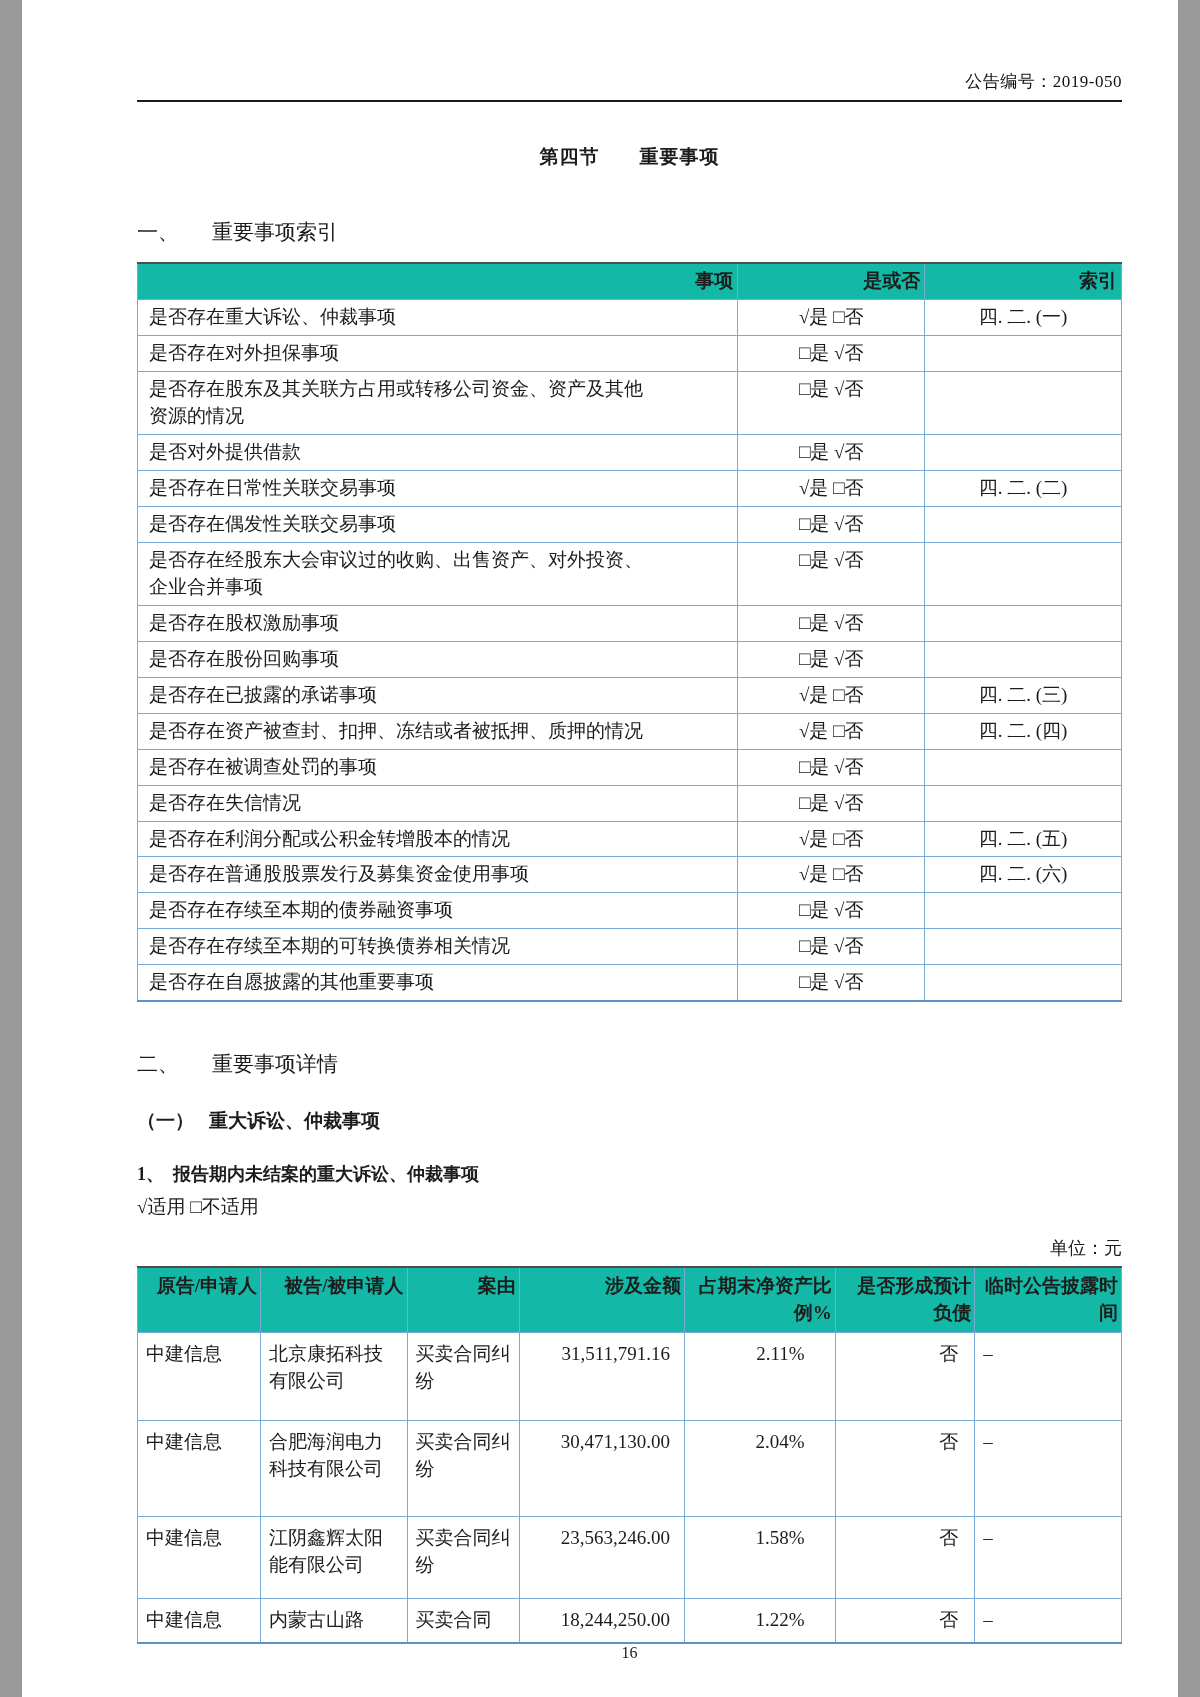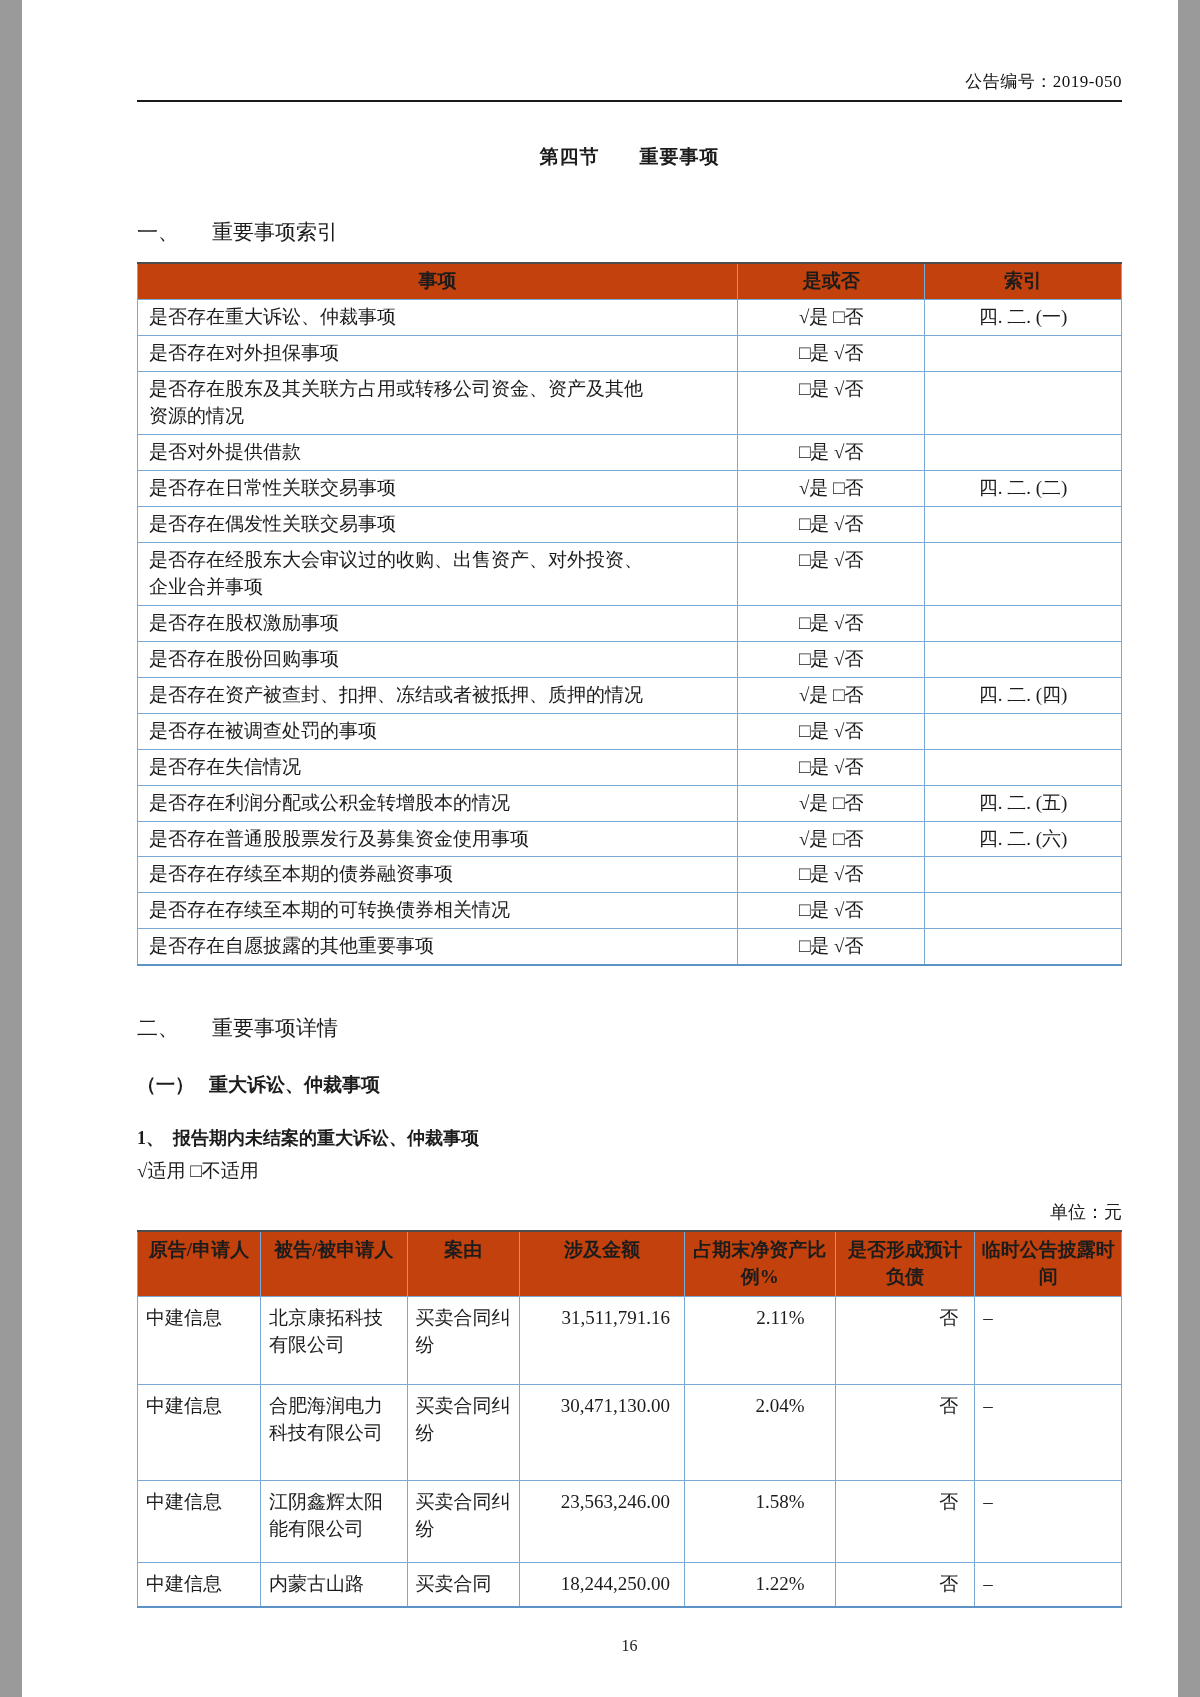--- a/index.html
+++ b/index.html
@@ -72,44 +72,44 @@
   #table1 { margin-top: 16px; }
   #table2 { margin-top: 6px; }
   th, td {
     border: 1px solid #79a9d6;
     line-height: 1.42;
     vertical-align: top;
     word-break: break-all;
   }
   table { border-top: 2.5px solid #4d4d4d; border-bottom: 2px solid #5b93c4; }
   th {
-    background: #c2410c;
+    background: #14b8a6;
     font-weight: bold;
-    text-align: center;
+    text-align: right;
     padding: 4px 4px;
   }
   #table1 td { padding: 4px 8px; }
   #table1 td.item { text-align: left; padding-left: 11px; padding-right: 92px; }
   #table1 td.yesno { text-align: center; white-space: nowrap; }
   #table1 td.index { text-align: center; white-space: nowrap; }
   #table2 th { padding: 5px 3px; }
   #table2 td { padding: 8px 8px; }
   #table2 td.plaintiff { text-align: left; }
   #table2 td.defendant { text-align: left; }
   #table2 td.cause { text-align: left; }
   #table2 td.amount { text-align: right; padding-right: 14px; }
   #table2 td.ratio { text-align: right; padding-right: 30px; }
   #table2 td.liability { text-align: right; padding-right: 16px; }
   #table2 td.disclosure { text-align: left; }
   #table2 tbody tr:nth-child(1) { height: 88px; }
   #table2 tbody tr:nth-child(2) { height: 96px; }
   #table2 tbody tr:nth-child(3) { height: 82px; }
   #table2 tbody tr:nth-child(4) { height: 30px; }
   .page-number {
-    margin-top: 29px;
+    margin-top: 0;
     text-align: center;
     font-size: 16px;
   }
 </style>
 </head>
 <body>
 
 <div class="page">
   <div class="content">
 
@@ -173,20 +173,25 @@
           </tr>
           <tr>
             <td class="item">是否存在股权激励事项</td>
             <td class="yesno">□是 √否</td>
             <td class="index"></td>
           </tr>
           <tr>
             <td class="item">是否存在股份回购事项</td>
             <td class="yesno">□是 √否</td>
             <td class="index"></td>
+          </tr>
+          <tr>
+            <td class="item">是否存在已披露的承诺事项</td>
+            <td class="yesno">√是 □否</td>
+            <td class="index">四. 二. (三)</td>
           </tr>
           <tr>
             <td class="item">是否存在资产被查封、扣押、冻结或者被抵押、质押的情况</td>
             <td class="yesno">√是 □否</td>
             <td class="index">四. 二. (四)</td>
           </tr>
           <tr>
             <td class="item">是否存在被调查处罚的事项</td>
             <td class="yesno">□是 √否</td>
             <td class="index"></td>

